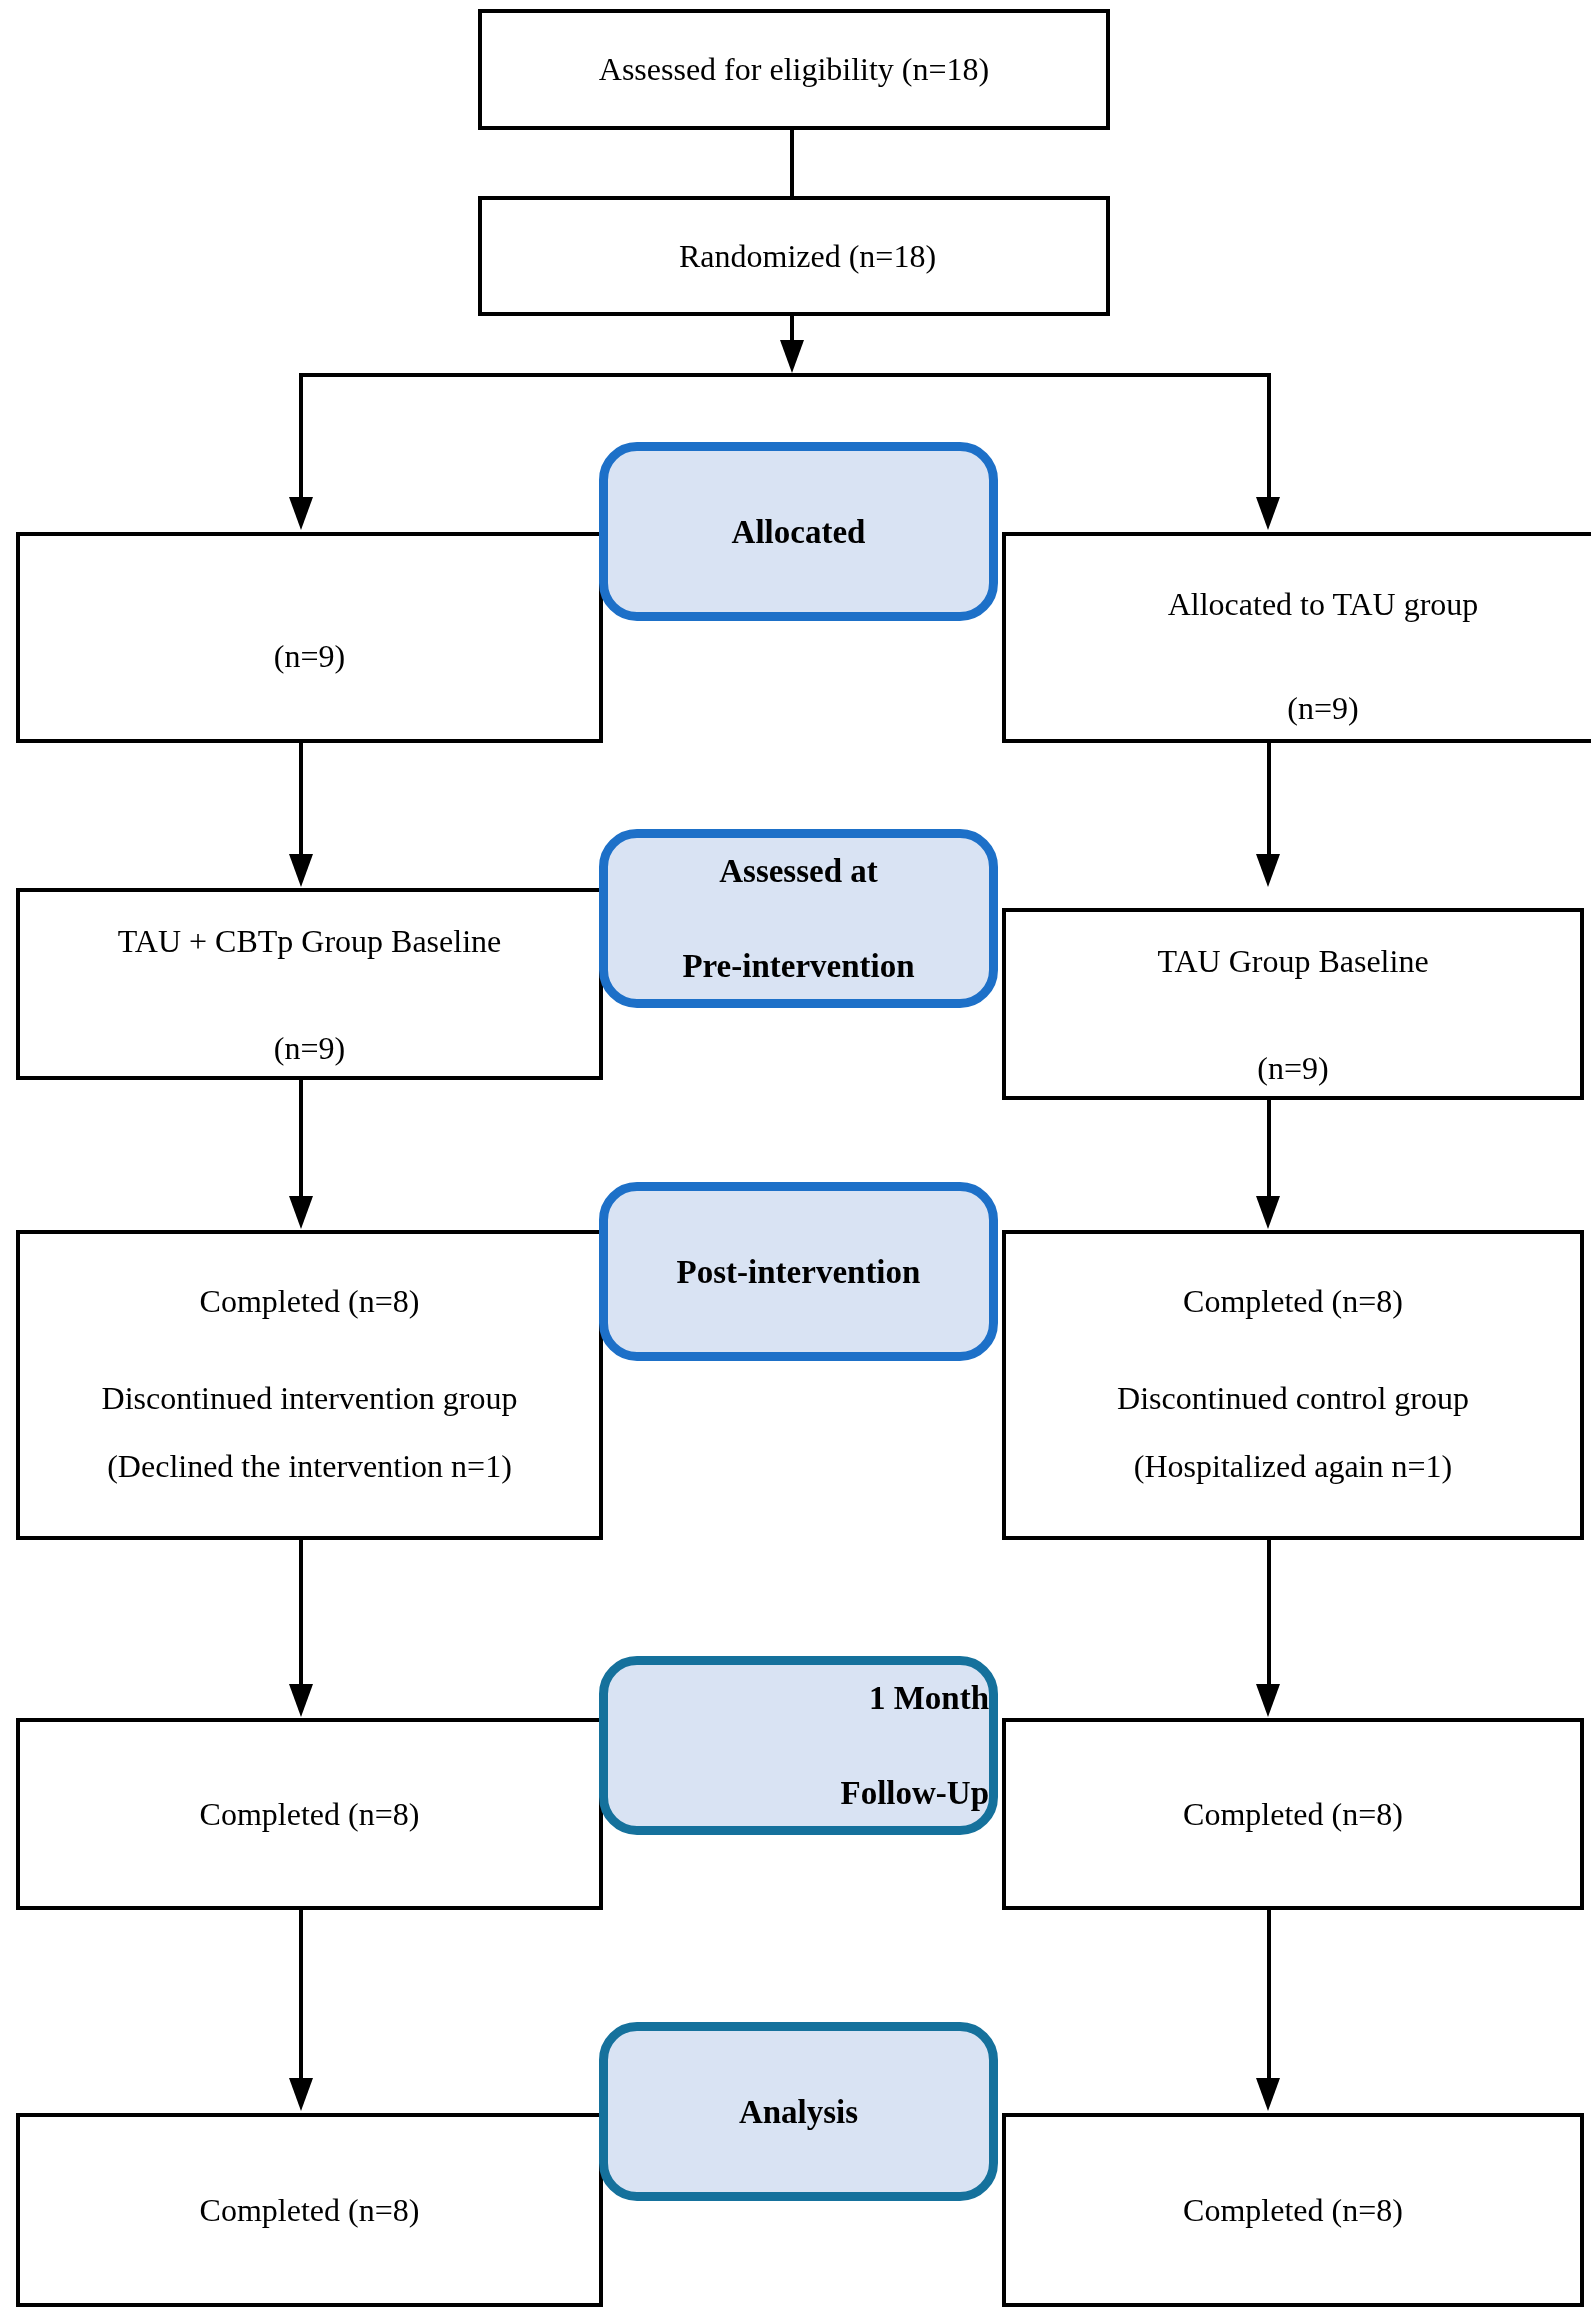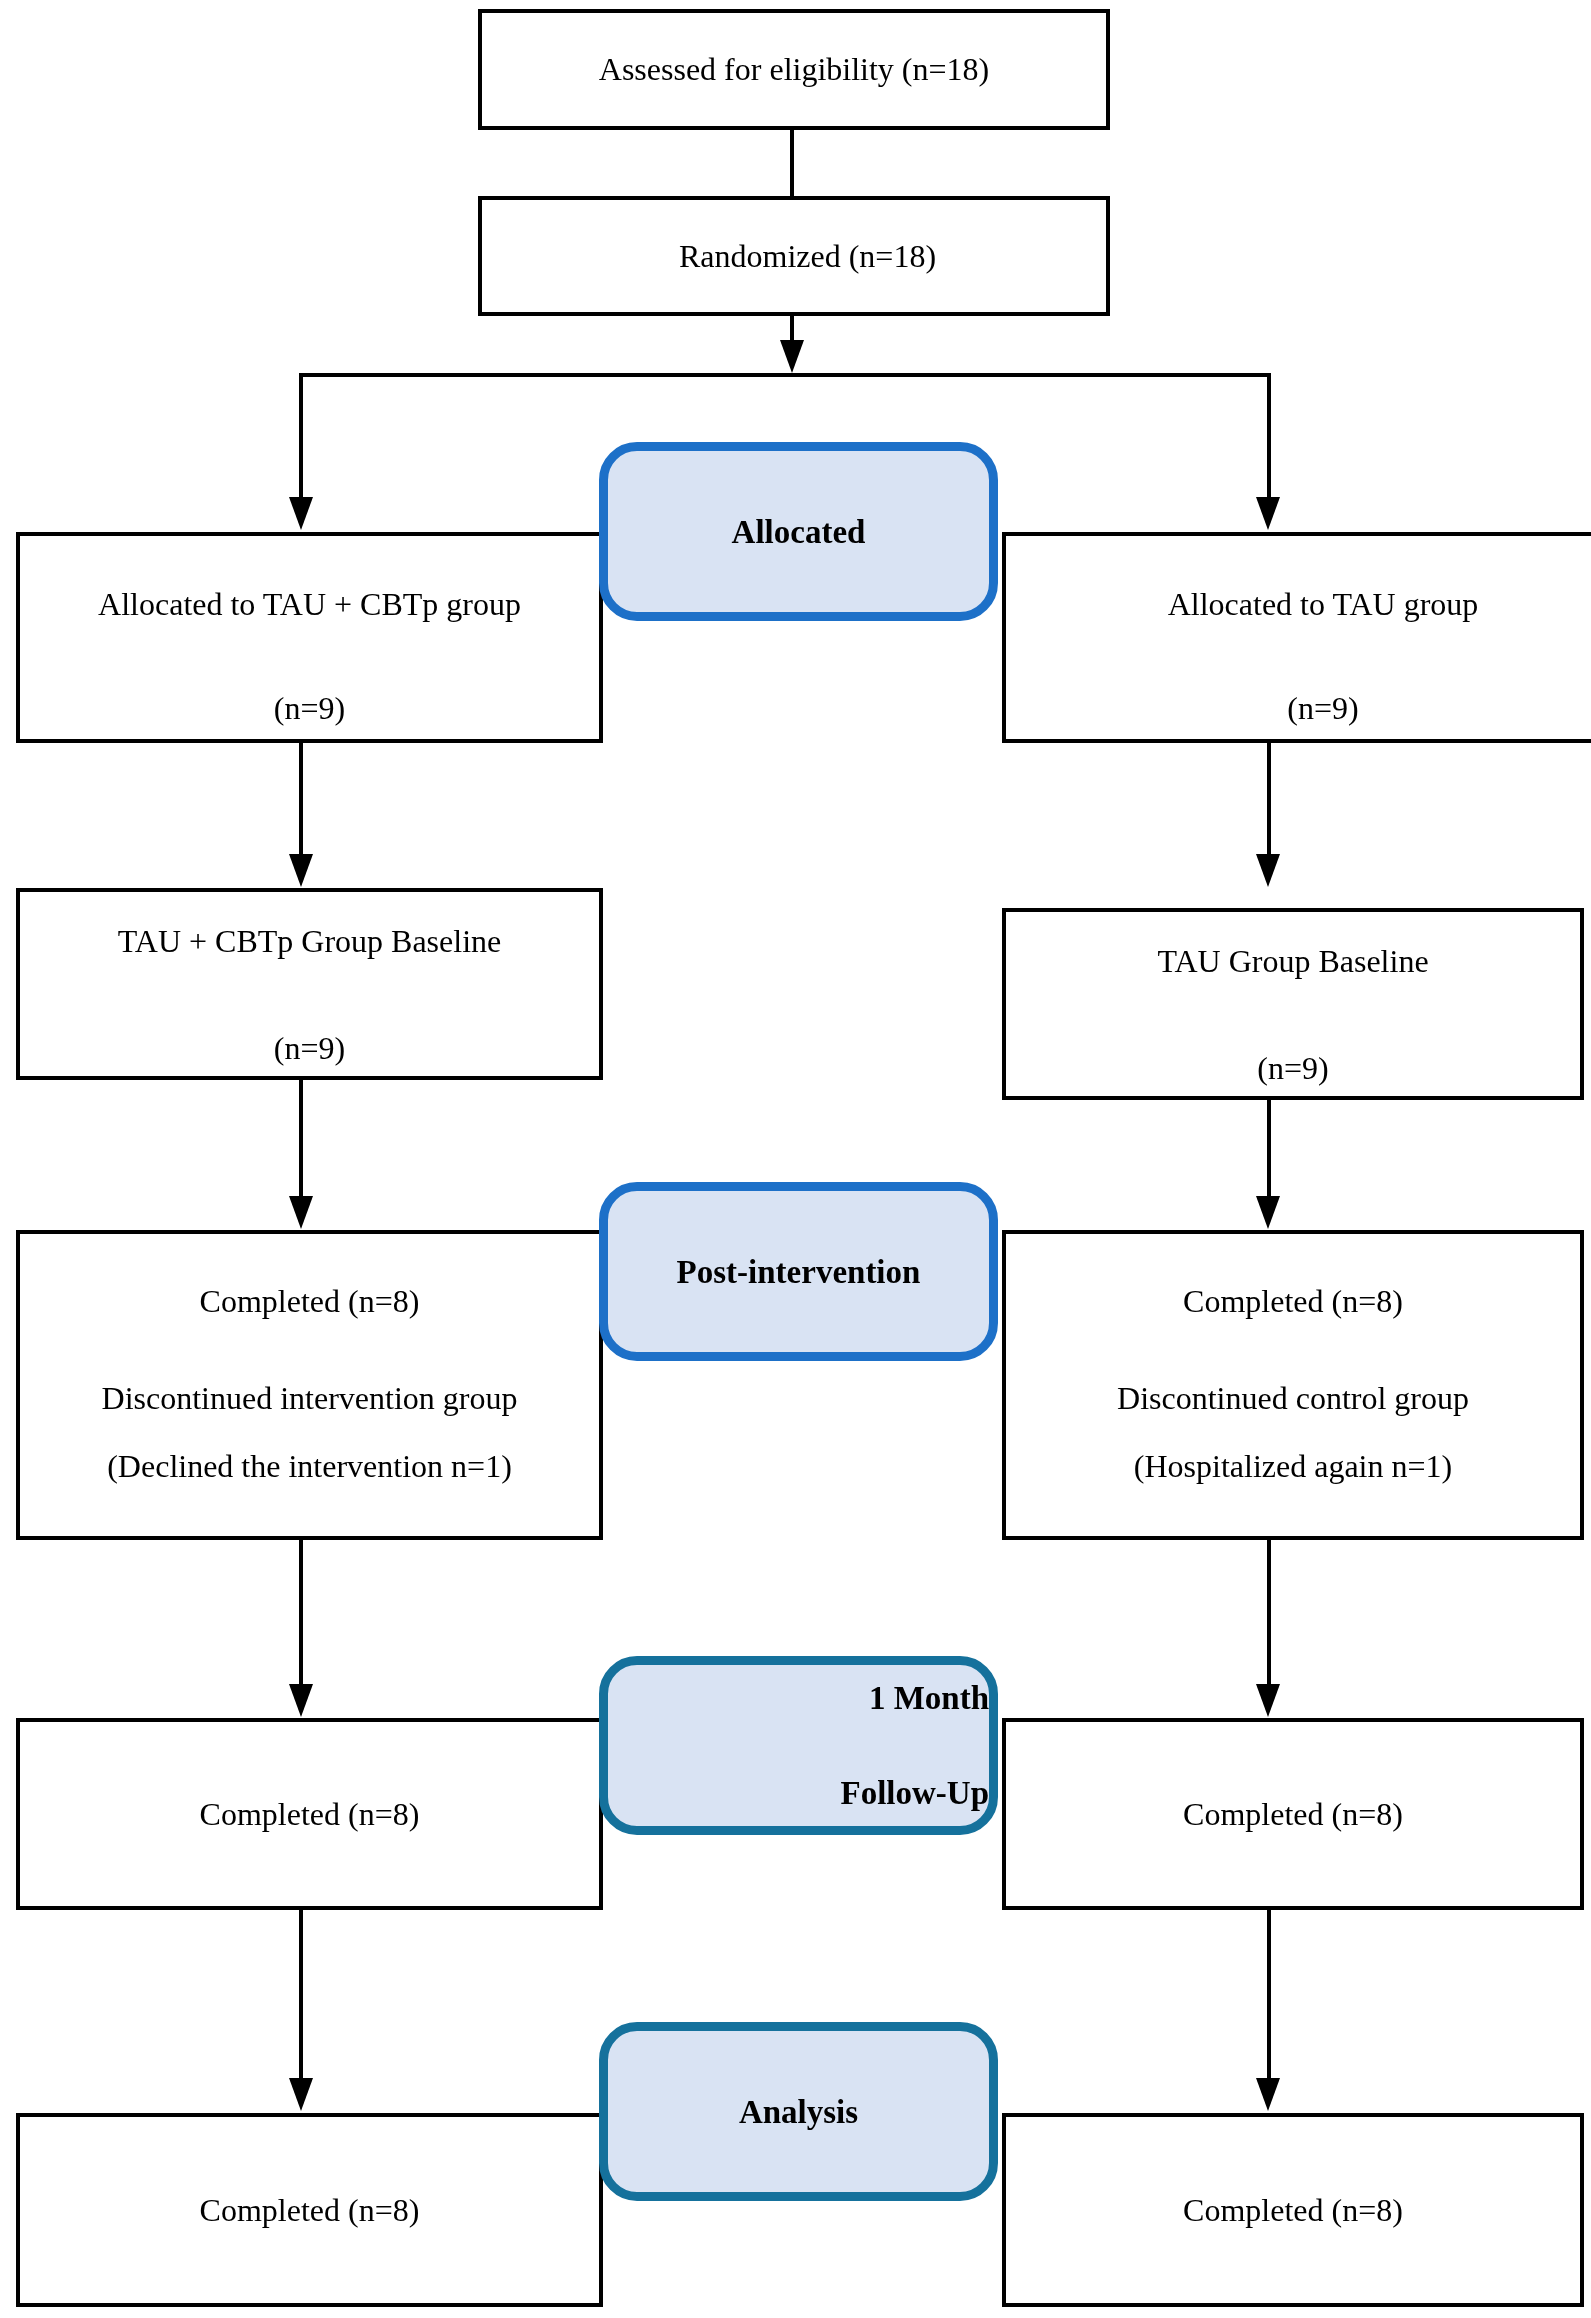--- a/index.html
+++ b/index.html
@@ -46,21 +46,20 @@
   <div class="vline" style="left:790px;top:316px;height:26.5px;"></div>
   <div class="ahead" style="left:780px;top:340px;"></div>
 
   <div class="hline" style="left:301px;top:373px;width:969px;"></div>
   <div class="vline" style="left:299px;top:373px;height:126px;"></div>
   <div class="ahead" style="left:289px;top:497px;"></div>
   <div class="vline" style="left:1267px;top:373px;height:126px;"></div>
   <div class="ahead" style="left:1256px;top:497px;"></div>
 
   <div class="node gap130" style="left:16px;top:532px;width:587px;height:211px;">
-    <span class="ln">Allocated to TAU + CBTp group</span>
     <span class="ln">(n=9)</span>
   </div>
   <div class="node gap130" style="left:1002px;top:532px;width:642px;height:211px;">
     <span class="ln">Allocated to TAU group</span>
     <span class="ln">(n=9)</span>
   </div>
   <div class="pill blue" style="left:599px;top:442px;width:399px;height:179px;">
     <span class="ln">Allocated</span>
   </div>
 
@@ -69,20 +68,24 @@
   <div class="vline" style="left:1267px;top:743px;height:112px;"></div>
   <div class="ahead" style="left:1256px;top:854px;"></div>
 
   <div class="node gap135" style="left:16px;top:888px;width:587px;height:192px;">
     <span class="ln">TAU + CBTp Group Baseline</span>
     <span class="ln">(n=9)</span>
   </div>
   <div class="node gap135" style="left:1002px;top:908px;width:582px;height:192px;">
     <span class="ln">TAU Group Baseline</span>
     <span class="ln">(n=9)</span>
+  </div>
+  <div class="pill blue pill2" style="left:599px;top:829px;width:399px;height:179px;">
+    <span class="ln">Assessed at</span>
+    <span class="ln">Pre-intervention</span>
   </div>
 
   <div class="vline" style="left:299px;top:1080px;height:117px;"></div>
   <div class="ahead" style="left:289px;top:1196px;"></div>
   <div class="vline" style="left:1267px;top:1080px;height:117px;"></div>
   <div class="ahead" style="left:1256px;top:1196px;"></div>
 
   <div class="node post" style="left:16px;top:1230px;width:587px;height:310px;">
     <span class="ln ln1">Completed (n=8)</span>
     <span class="ln ln2">Discontinued intervention group</span>

